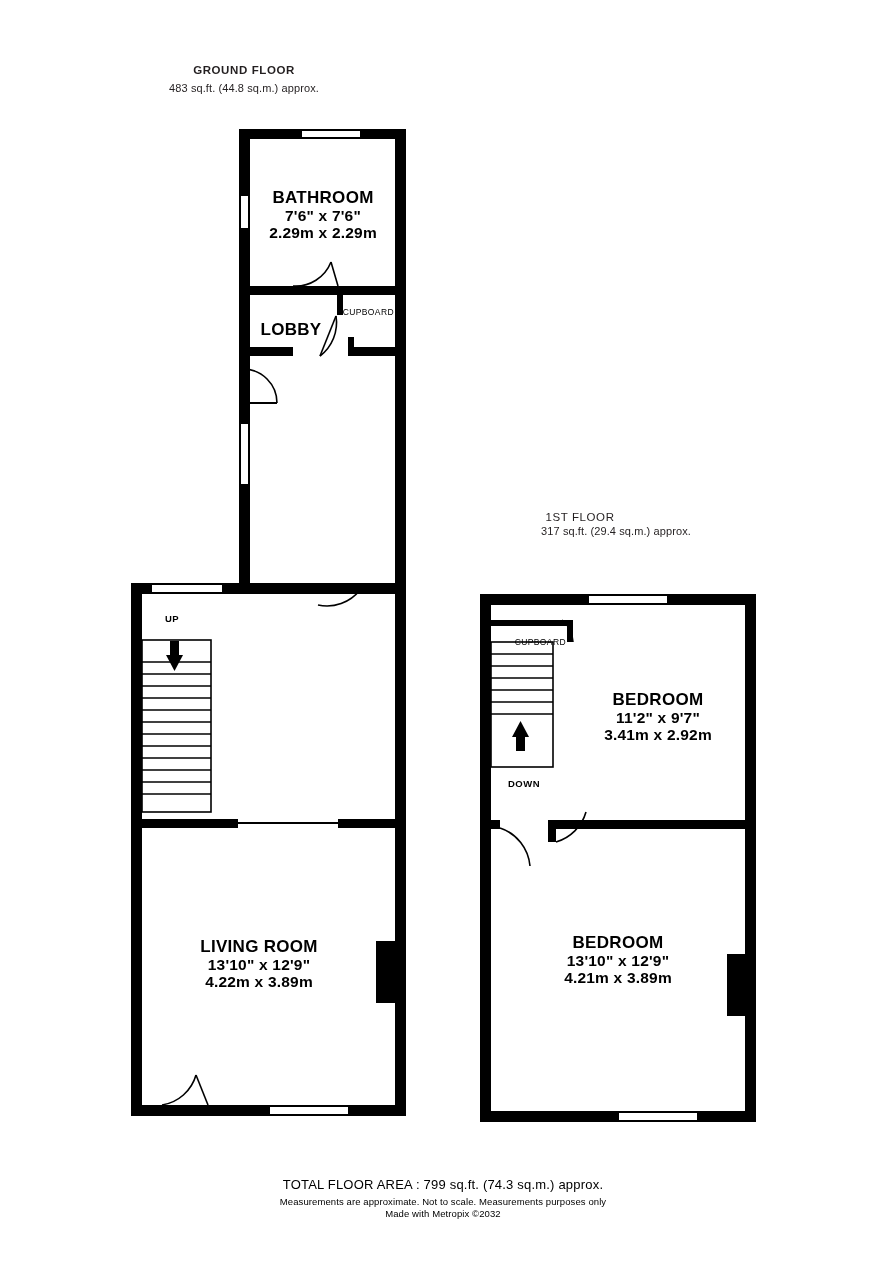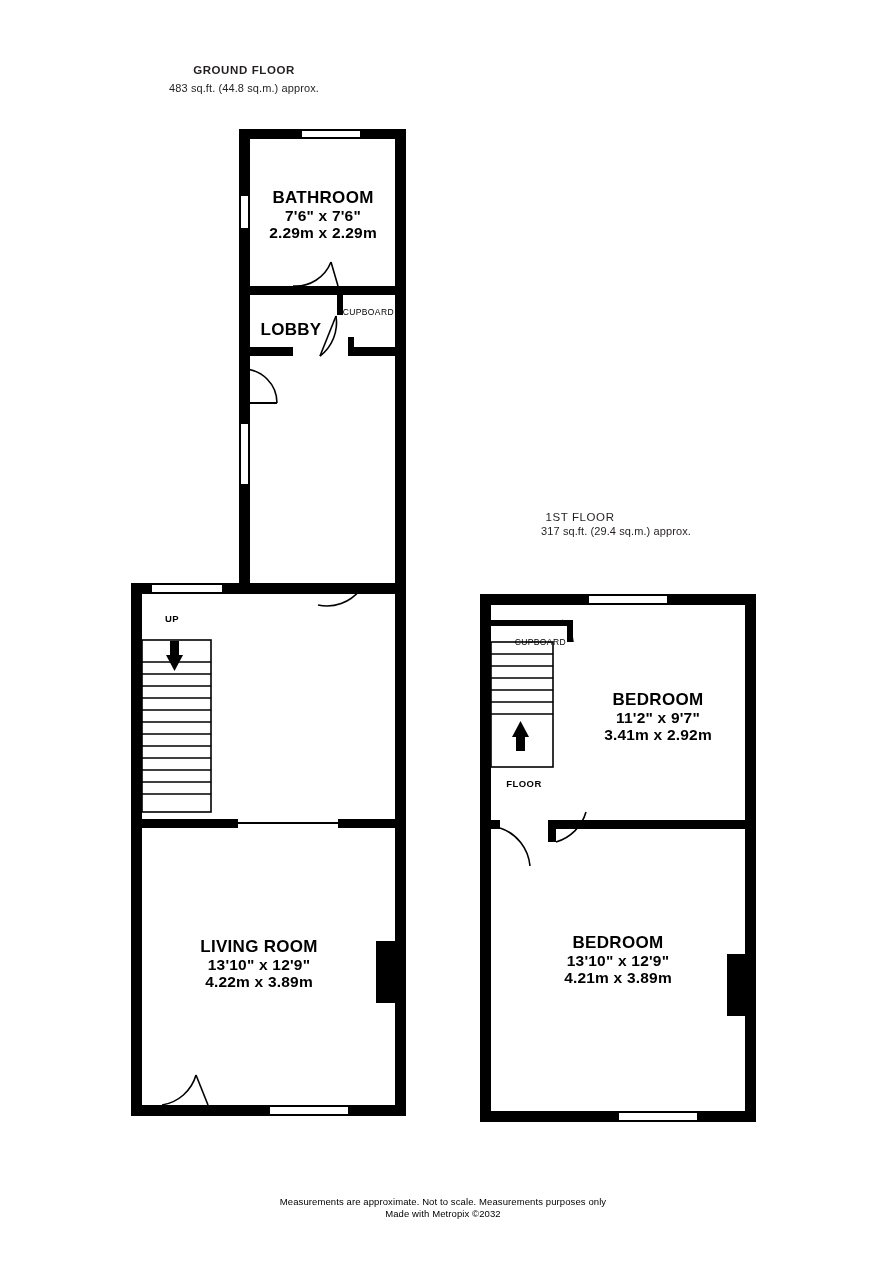--- a/index.html
+++ b/index.html
@@ -255,30 +255,31 @@
 
 
   <div class="label" style="left:169px; top:937px; width:180px;">
     <div class="room-name">LIVING ROOM</div>
     <div class="room-dim">13'10"  x 12'9"</div>
     <div class="room-dim">4.22m  x 3.89m</div>
   </div>
 
   <div class="label tiny" style="left:494px; top:638px; width:72px;">CUPBOARD</div>
 
-  <div class="label stair-tag" style="left:502px; top:779px; width:44px;">FLOOR</div>
+  <div class="label stair-tag" style="left:502px; top:779px; width:44px;">DOWN</div>
 
   <div class="label" style="left:568px; top:690px; width:180px;">
     <div class="room-name">BEDROOM</div>
     <div class="room-dim">11'2"  x 9'7"</div>
     <div class="room-dim">3.41m  x 2.92m</div>
   </div>
 
   <div class="label" style="left:528px; top:933px; width:180px;">
     <div class="room-name">BEDROOM</div>
     <div class="room-dim">13'10"  x 12'9"</div>
     <div class="room-dim">4.21m  x 3.89m</div>
   </div>
 
+  <div class="label footer-total" style="left:243px; top:1178px; width:400px;">TOTAL FLOOR AREA : 799 sq.ft. (74.3 sq.m.) approx.</div>
   <div class="label footer-note" style="left:243px; top:1196px; width:400px;">Measurements are approximate.  Not to scale.  Measurements purposes only</div>
   <div class="label footer-note" style="left:243px; top:1208px; width:400px;">Made with Metropix ©2032</div>
 
 </div>
 
 </body></html>

